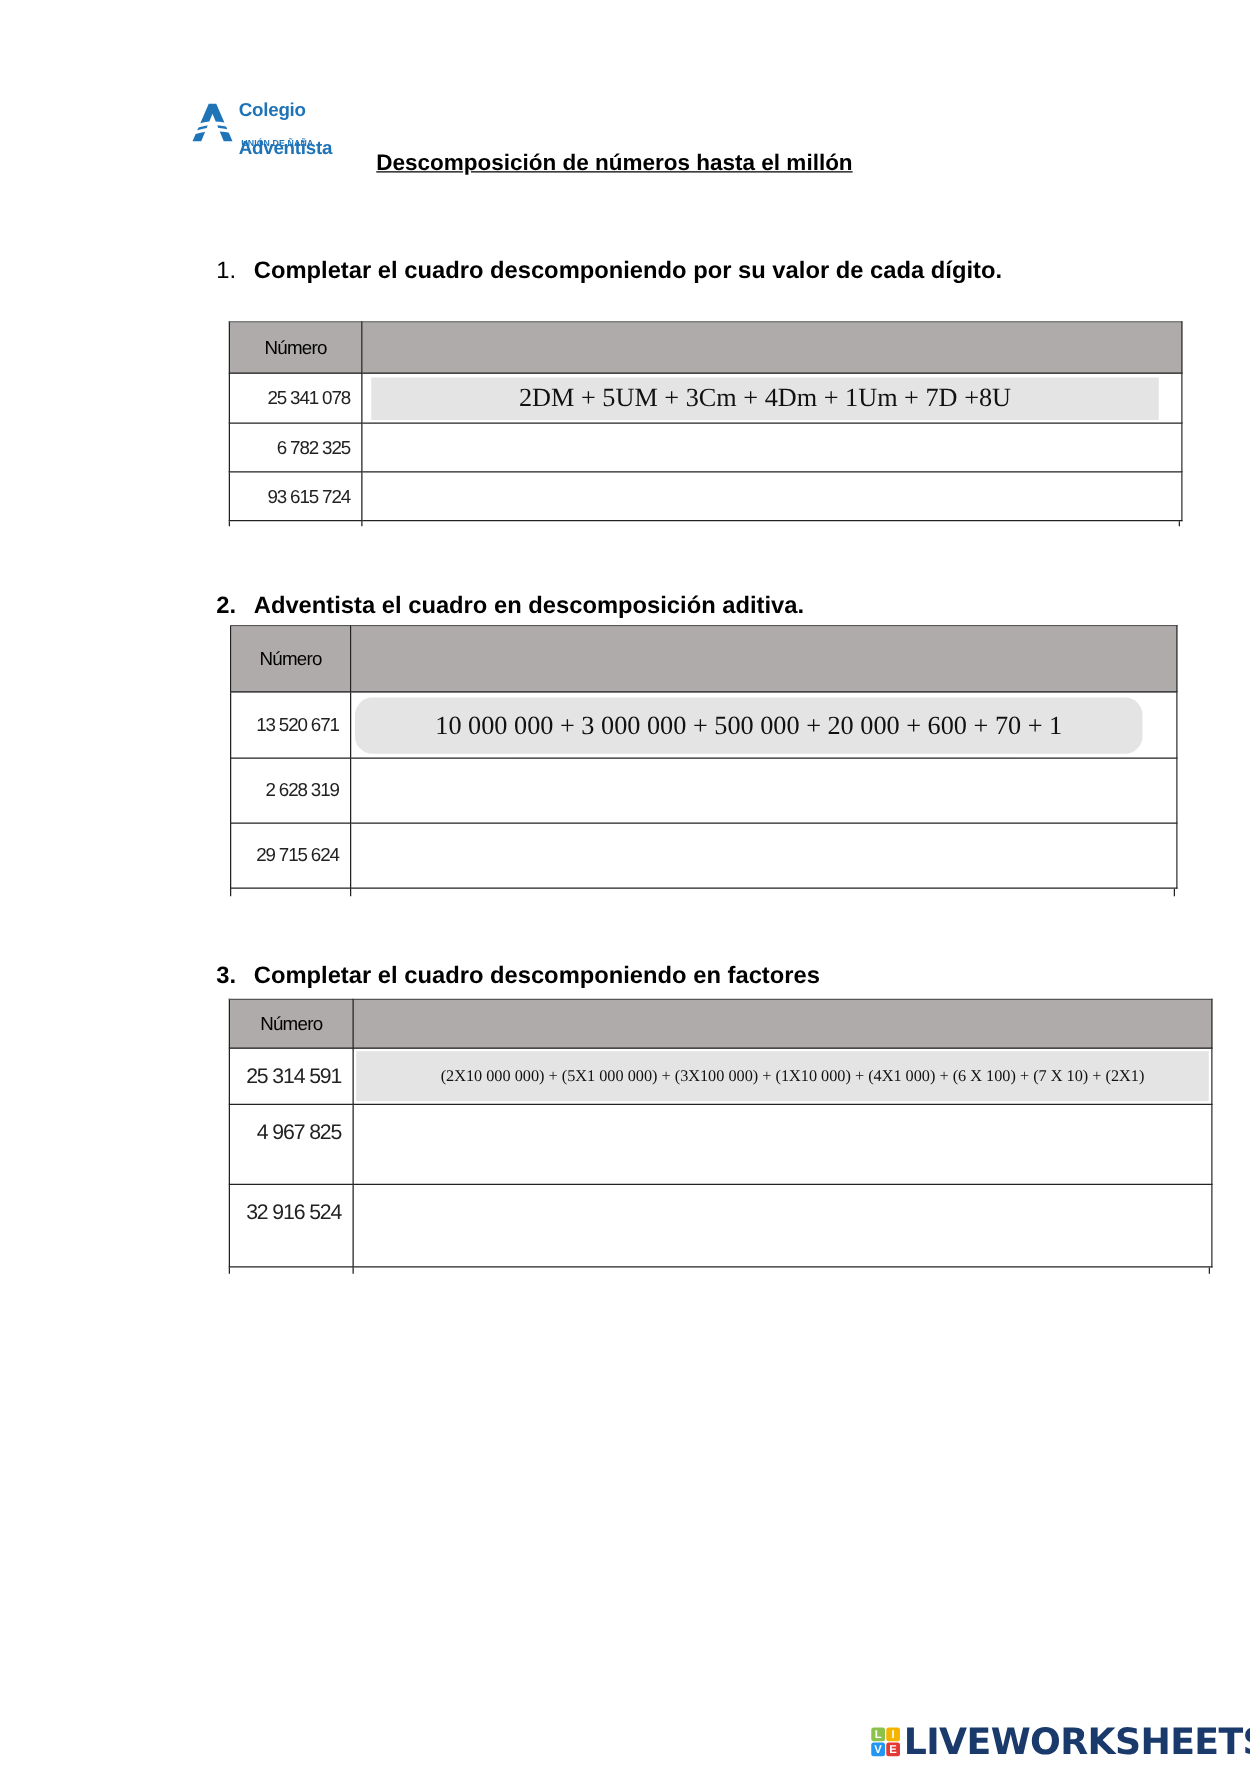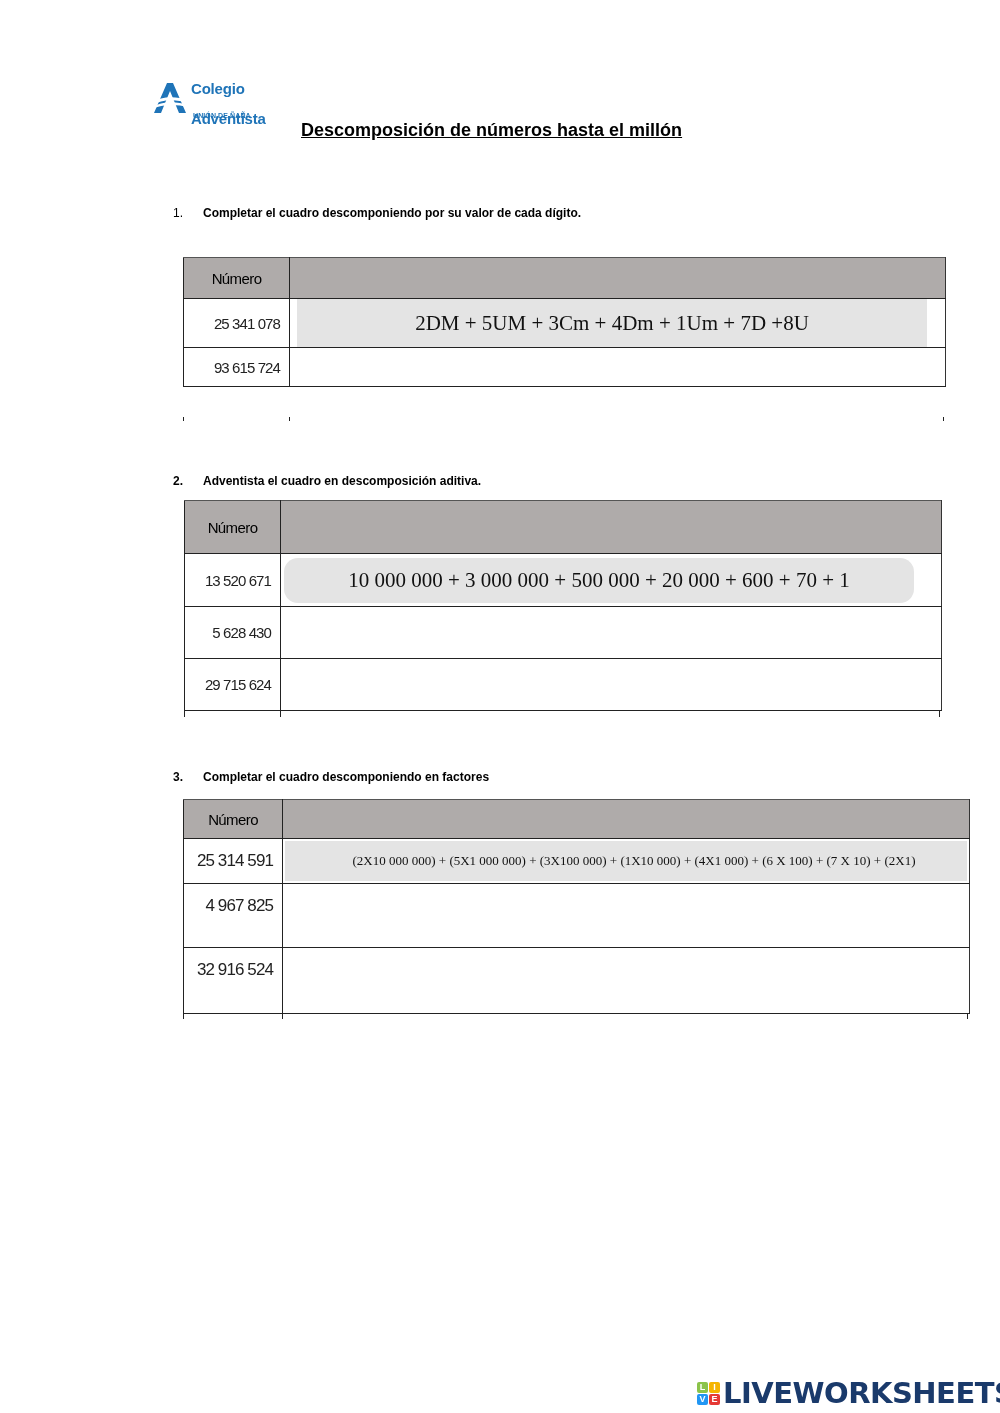--- a/index.html
+++ b/index.html
@@ -21,21 +21,21 @@
   .logo .l3 {
     position: absolute; left: 41px; top: 32px; font-size: 7px; font-weight: bold;
     color: #1f74b8; letter-spacing: 0.1px;
   }
 
   .doc-title {
     left: 301px; top: 120px; font-size: 18px; font-weight: bold; text-decoration: underline;
     white-space: nowrap;
   }
 
-  .instr { font-size: 12px; font-weight: bold; white-space: nowrap; }
+  .instr { font-size: 19px; font-weight: bold; white-space: nowrap; }
   .instr .num { display: inline-block; width: 30px; }
   .instr .num.light { font-weight: normal; }
 
   
   .tbl { border-collapse: collapse; position: absolute; table-layout: fixed; }
   .tbl td { padding: 0; border-bottom: 1.5px solid #222; }
   .tbl .hdr td { background: #afabaa; border-top: 1.5px solid #555; margin-left: 44px; }
   .tbl td.c1 { border-left: 1.5px solid #222; border-right: 1.5px solid #222; }
   .tbl td.c2 { border-right: 1.5px solid #333; }
   .hdr-label { font-size: 15px; text-align: center; letter-spacing: -0.6px; }
@@ -80,22 +80,26 @@
       <col style="width:656px">
     </colgroup>
   <tbody>
       <tr class="hdr" style="height:41px;">
     <td class="c1 hdr-label">Número</td>
     <td class="c2"></td>
   </tr>
   <tr style="height:40px;">
     <td class="c1 numcell">25 341 078</td>
     <td class="c2">
-      <div class="answer-box" style="margin:0 18px 0 7px; height:48px; font-size:21px;">2DM + 5UM + 3Cm + 4Dm + 1Um + 7D +8U</div>
+      <div class="answer-box" style="margin:0 18px 0 7px; height:34px; font-size:21px;">2DM + 5UM + 3Cm + 4Dm + 1Um + 7D +8U</div>
     </td>
+  </tr>
+  <tr style="height:39px;">
+    <td class="c1 numcell">6 782 325</td>
+    <td class="c2"></td>
   </tr>
   <tr style="height:39px;">
     <td class="c1 numcell">93 615 724</td>
     <td class="c2"></td>
   </tr>
 </tbody>
   </table>
 <div class="tail" style="left:183px; top:417px; height:4px;"></div>
 <div class="tail" style="left:289px; top:417px; height:4px;"></div>
 <div class="tail" style="left:943px; top:417px; height:4px;"></div>
@@ -114,21 +118,21 @@
     <td class="c1 hdr-label">Número</td>
     <td class="c2"></td>
   </tr>
   <tr style="height:53px;">
     <td class="c1 numcell">13 520 671</td>
     <td class="c2">
       <div class="answer-box" style="margin:0 27px 0 3px; height:45px; font-size:21px;border-radius:14px;">10 000 000 + 3 000 000 + 500 000 + 20 000 + 600 + 70 + 1</div>
     </td>
   </tr>
   <tr style="height:52px;">
-    <td class="c1 numcell">5 628 430</td>
+    <td class="c1 numcell">2 628 319</td>
     <td class="c2"></td>
   </tr>
   <tr style="height:52px;">
     <td class="c1 numcell">29 715 624</td>
     <td class="c2"></td>
   </tr>
 </tbody>
   </table>
 <div class="tail" style="left:184px; top:711px; height:6px;"></div>
 <div class="tail" style="left:280px; top:711px; height:6px;"></div>

